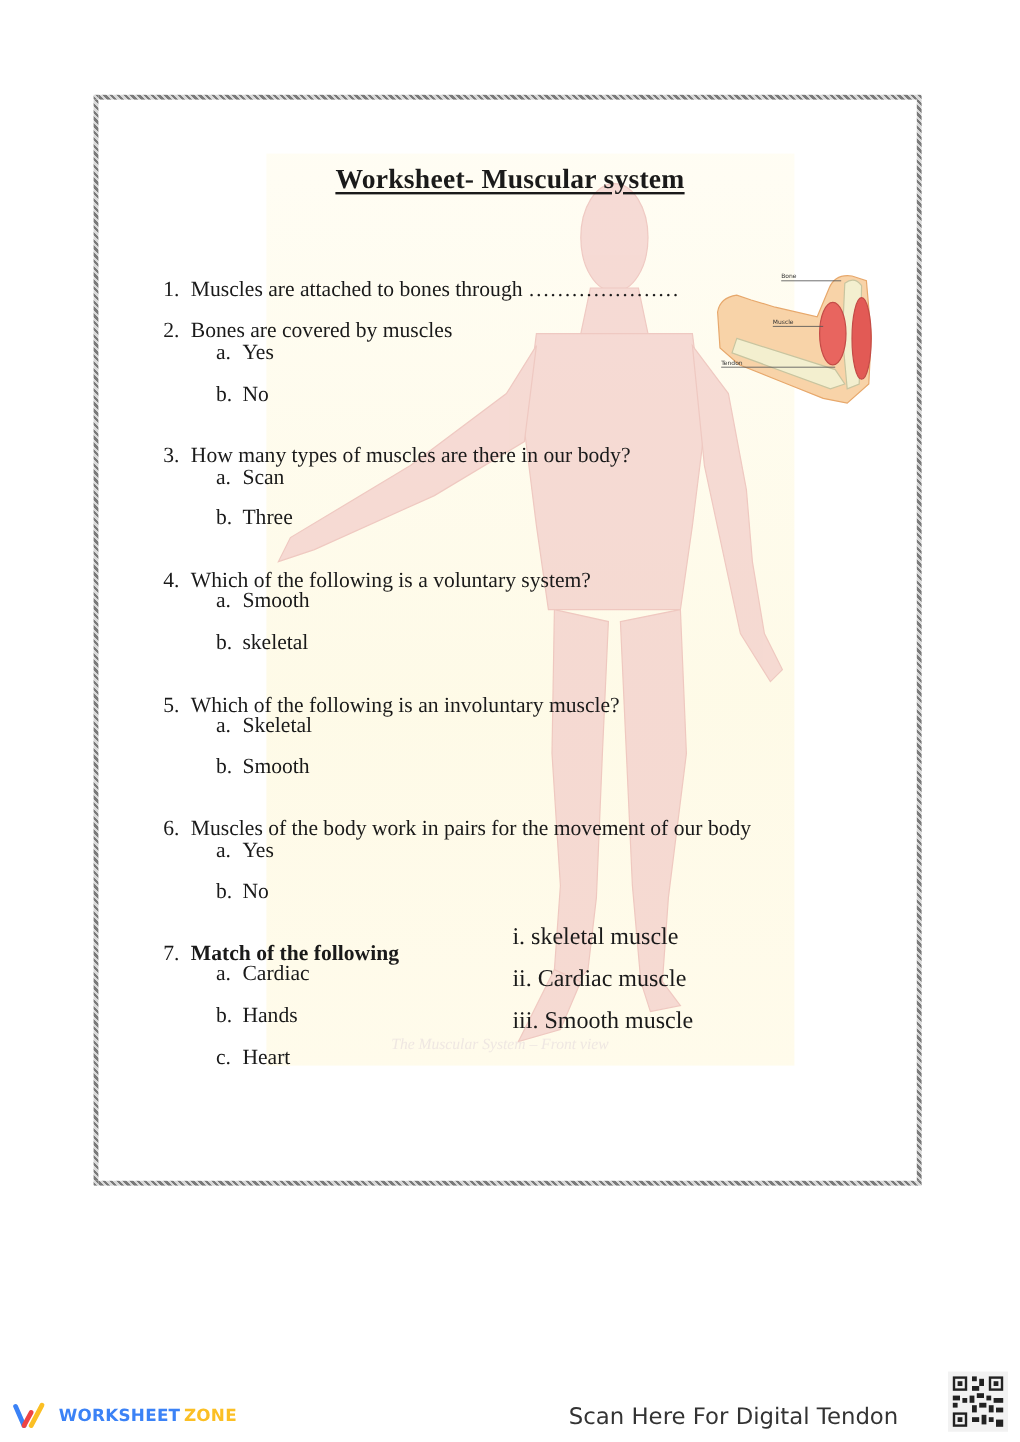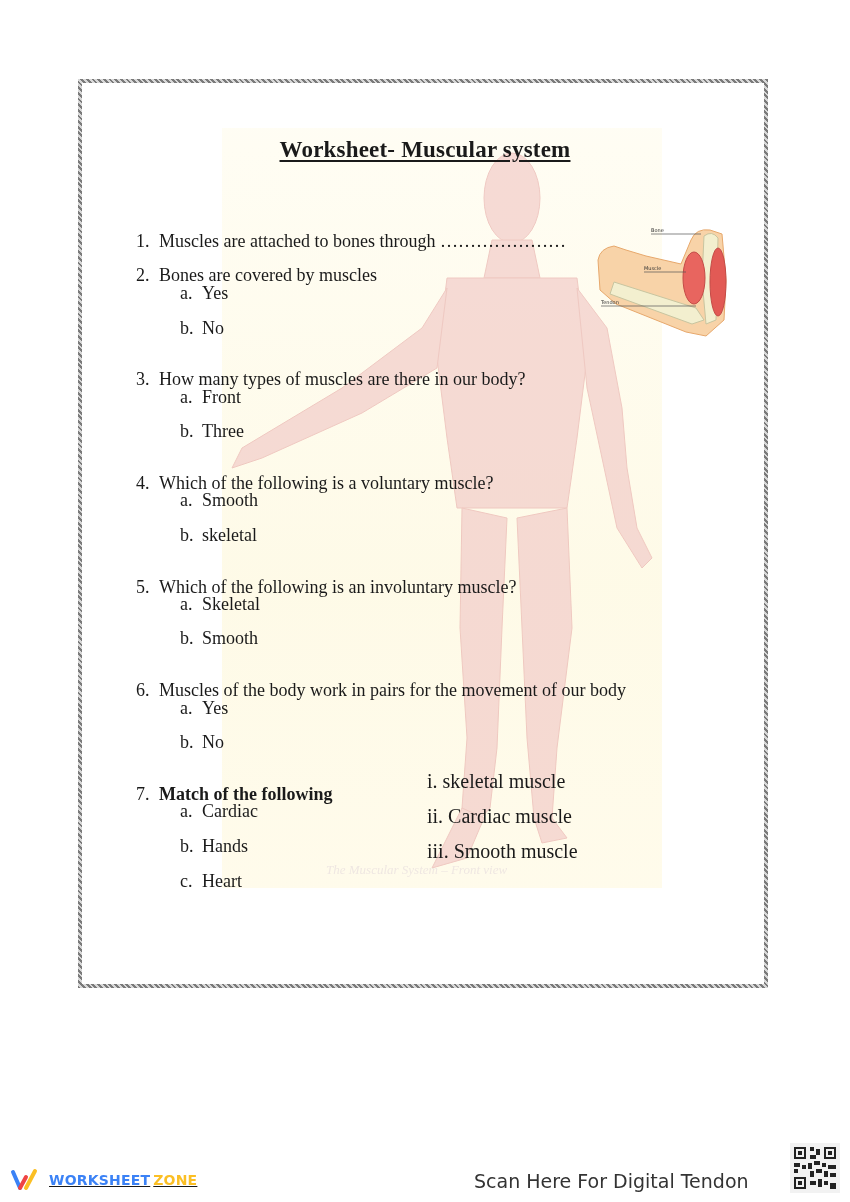--- a/index.html
+++ b/index.html
@@ -31,21 +31,21 @@
     }
     .content { position: absolute; left: 136px; top: 0; width: 620px; }
     .line { position: absolute; font-size: 18px; white-space: nowrap; }
     .q { left: 0; margin-top: 48px; }
     .opt { left: 44px; margin-top: 31px; }
     .num { display: inline-block; width: 23px; }
     .optnum { display: inline-block; width: 22px; }
     .bold { font-weight: bold; }
     .match-right { position: absolute; left: 291px; font-size: 20px; white-space: nowrap; }
     .arm { position: absolute; left: 596px; top: 220px; width: 134px; height: 120px; }
-    .footer-logo { position: absolute; left: 9px; top: 1168px; display: flex; align-items: center; text-decoration: underline; }
+    .footer-logo { position: absolute; left: 9px; top: 1168px; display: flex; align-items: center; }
     .logo-text { font-family: "DejaVu Sans", sans-serif; font-weight: bold; font-size: 14px; margin-left: 6px; letter-spacing: 0.2px; }
     .logo-blue { color: #3b82f6; }
     .logo-orange { color: #fbbf24; margin-left: 3px; }
     .scan-text {
       position: absolute; left: 474px; top: 1170px; font-family: "DejaVu Sans", sans-serif;
       font-size: 19px; color: #333; white-space: nowrap;
     }
     .qr { position: absolute; left: 790px; top: 1143px; width: 50px; height: 50px; background: #f2f2f2; }
   </style>
 </head>
@@ -91,25 +91,25 @@
 
   <div class="line q" style="top:217px">
     <span class="num">2.</span><span>Bones are covered by muscles</span>
   </div>
   <div class="line opt" style="top:252px"><span class="optnum">a.</span><span>Yes</span></div>
   <div class="line opt" style="top:287px"><span class="optnum">b.</span><span>No</span></div>
 
   <div class="line q" style="top:321px">
     <span class="num">3.</span><span>How many types of muscles are there in our body?</span>
   </div>
-  <div class="line opt" style="top:356px"><span class="optnum">a.</span><span>Front</span></div>
+  <div class="line opt" style="top:356px"><span class="optnum">a.</span><span>Scan</span></div>
   <div class="line opt" style="top:390px"><span class="optnum">b.</span><span>Three</span></div>
 
   <div class="line q" style="top:425px">
-    <span class="num">4.</span><span>Which of the following is a voluntary muscle?</span>
+    <span class="num">4.</span><span>Which of the following is a voluntary system?</span>
   </div>
   <div class="line opt" style="top:459px"><span class="optnum">a.</span><span>Smooth</span></div>
   <div class="line opt" style="top:494px"><span class="optnum">b.</span><span>skeletal</span></div>
 
   <div class="line q" style="top:529px">
     <span class="num">5.</span><span>Which of the following is an involuntary muscle?</span>
   </div>
   <div class="line opt" style="top:563px"><span class="optnum">a.</span><span>Skeletal</span></div>
   <div class="line opt" style="top:597px"><span class="optnum">b.</span><span>Smooth</span></div>
 

